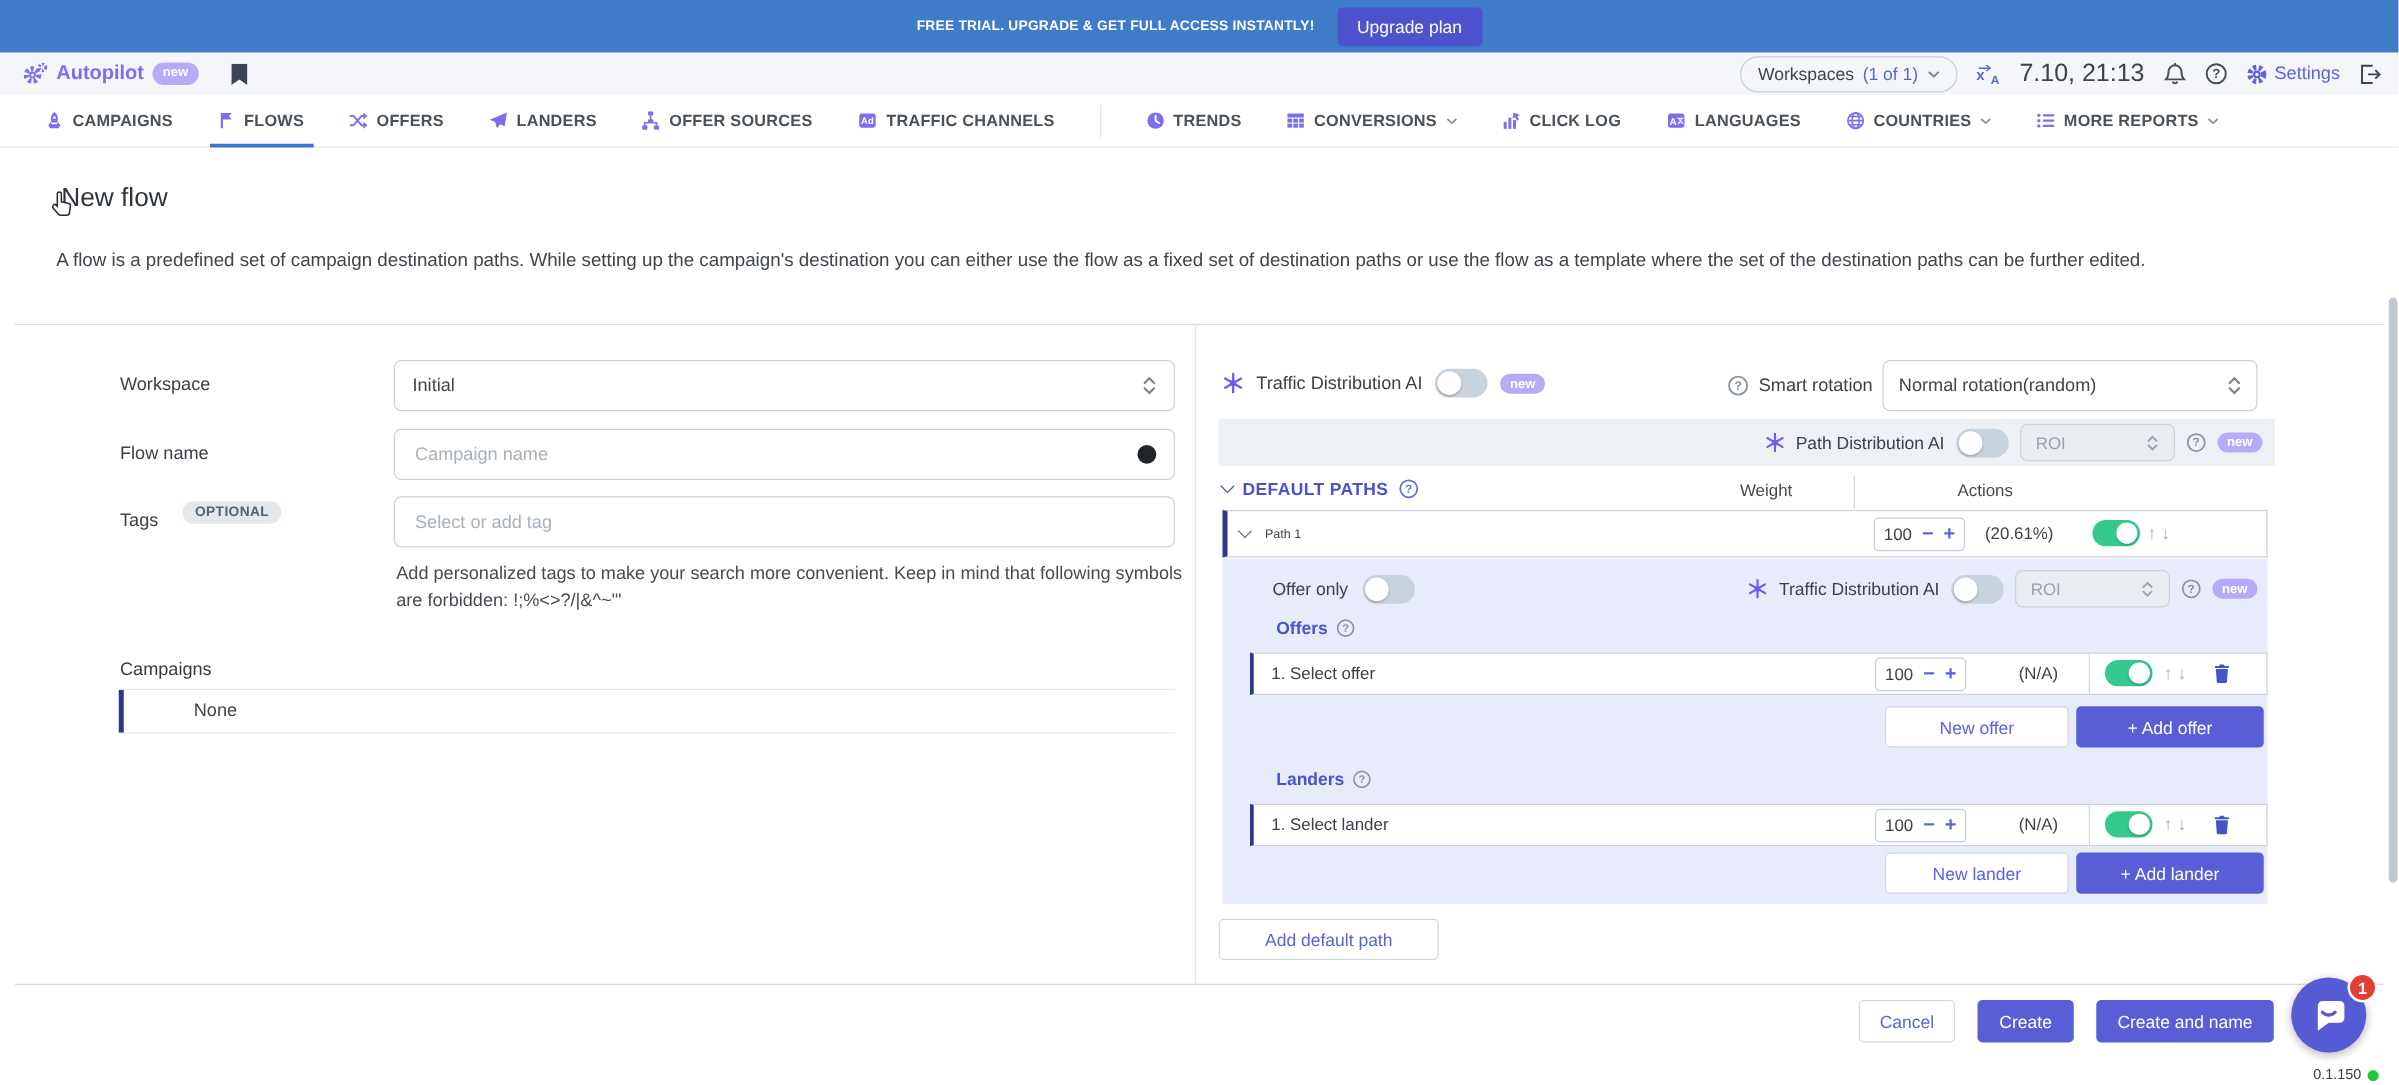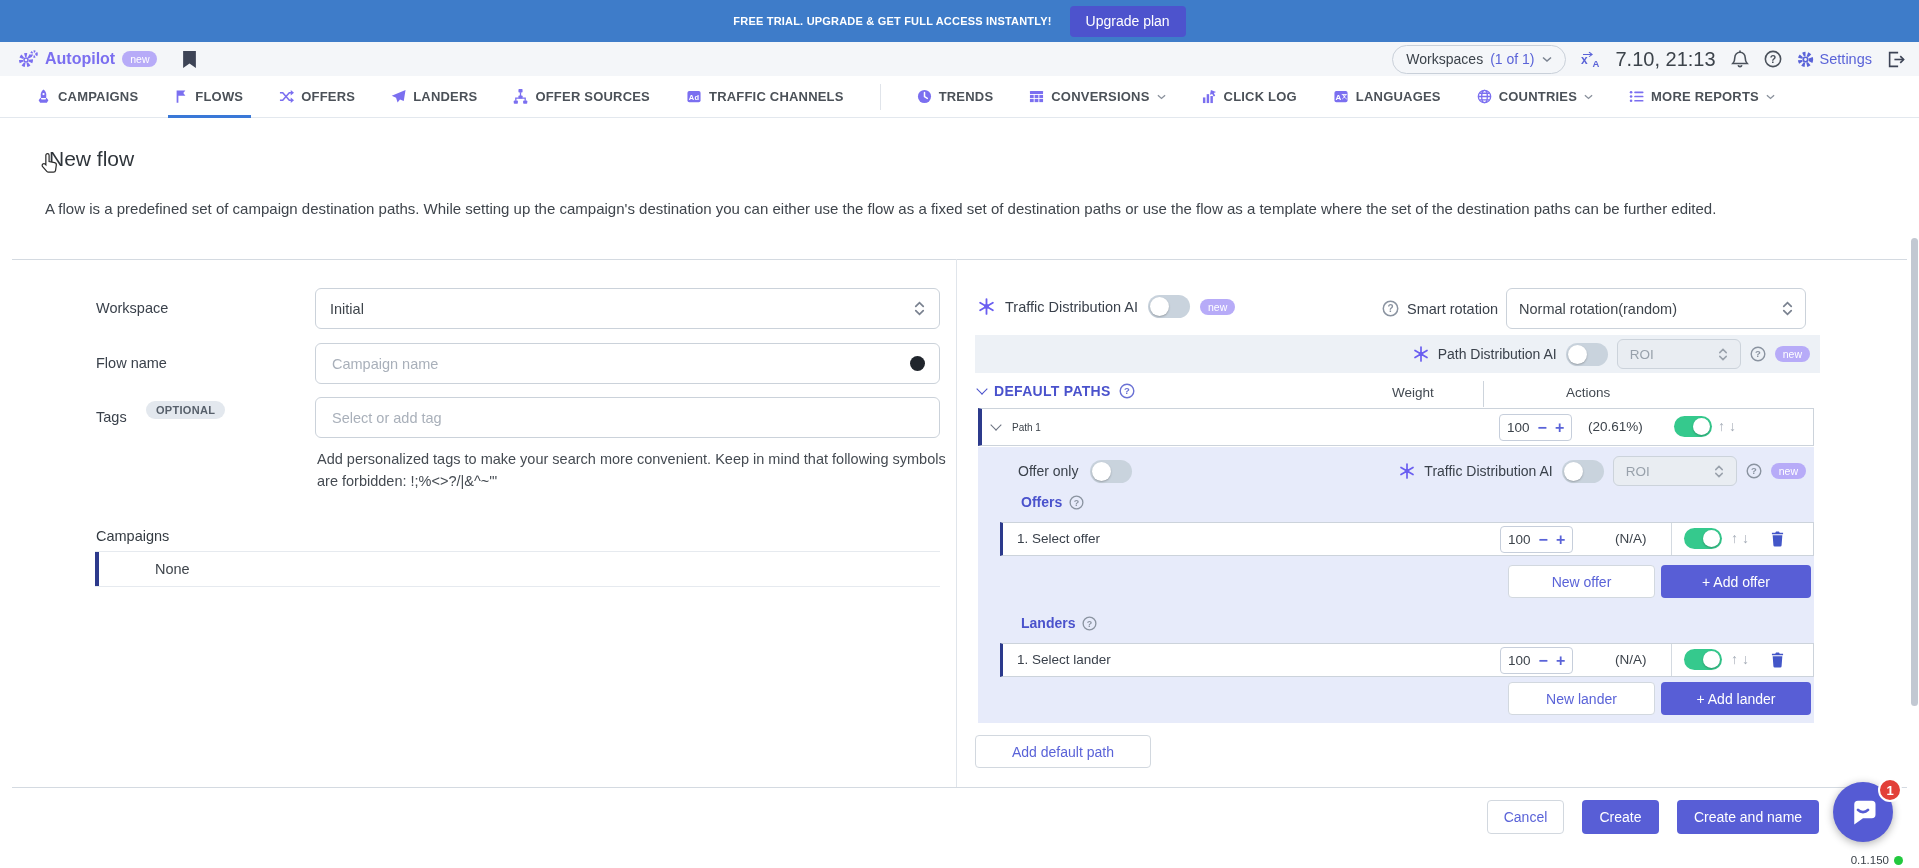--- a/index.html
+++ b/index.html
@@ -6,24 +6,24 @@
   #app{position:relative;width:1919px;height:868px;background:#fff;font-family:"Liberation Sans",sans-serif;color:#3a414b;overflow:hidden}
   svg{display:block}
 
   
   .banner{position:absolute;top:0;left:0;width:100%;height:42px;background:#3e7cc9;display:flex;align-items:center;justify-content:center;gap:18px;z-index:5}
   .banner-text{color:#ffffff;font-weight:bold;font-size:11px;letter-spacing:.2px}
   .banner-btn{background:#4d53cd;color:#fff;font-size:14px;height:31px;padding:0 16px;border:none;border-radius:4px;display:flex;align-items:center;cursor:pointer;font-family:inherit}
 
   
   .header{position:absolute;top:42px;left:0;width:100%;height:34px;background:#f4f6f9;display:flex;align-items:center}
-  .brand{display:flex;align-items:center;gap:7px;margin-left:18px;cursor:pointer}
+  .brand{display:flex;gap:7px;margin-left:18px;cursor:pointer}
   .brand-icon{position:relative;width:20px;height:18px}
   .brand-name{color:#7b6ff0;font-weight:bold;font-size:16px}
-  .badge-new{background:#b7abf8;color:#fff;font-size:10.5px;font-weight:normal;padding:2px 8px;border-radius:9px}
+  .badge-new{background:#b7abf8;color:#fff;font-size:10.5px;font-weight:bold;padding:2px 8px;border-radius:9px}
   .bookmark{margin-left:26px;cursor:pointer}
   .header-right{margin-left:auto;display:flex;align-items:center;gap:15px;margin-right:14px}
   .ws-pill{display:flex;align-items:center;gap:7px;border:1px solid #c9d0d9;border-radius:15px;height:29px;padding:0 13px;cursor:pointer;box-sizing:border-box}
   .ws-label{font-size:14px;color:#3c434b}
   .ws-count{font-size:14px;color:#5a63d8}
   .time{font-size:20px;color:#3c434b}
   .settings{display:flex;align-items:center;gap:6px;color:#5a63d8;font-size:14.5px;cursor:pointer}
   .hicon{cursor:pointer}
 
   

